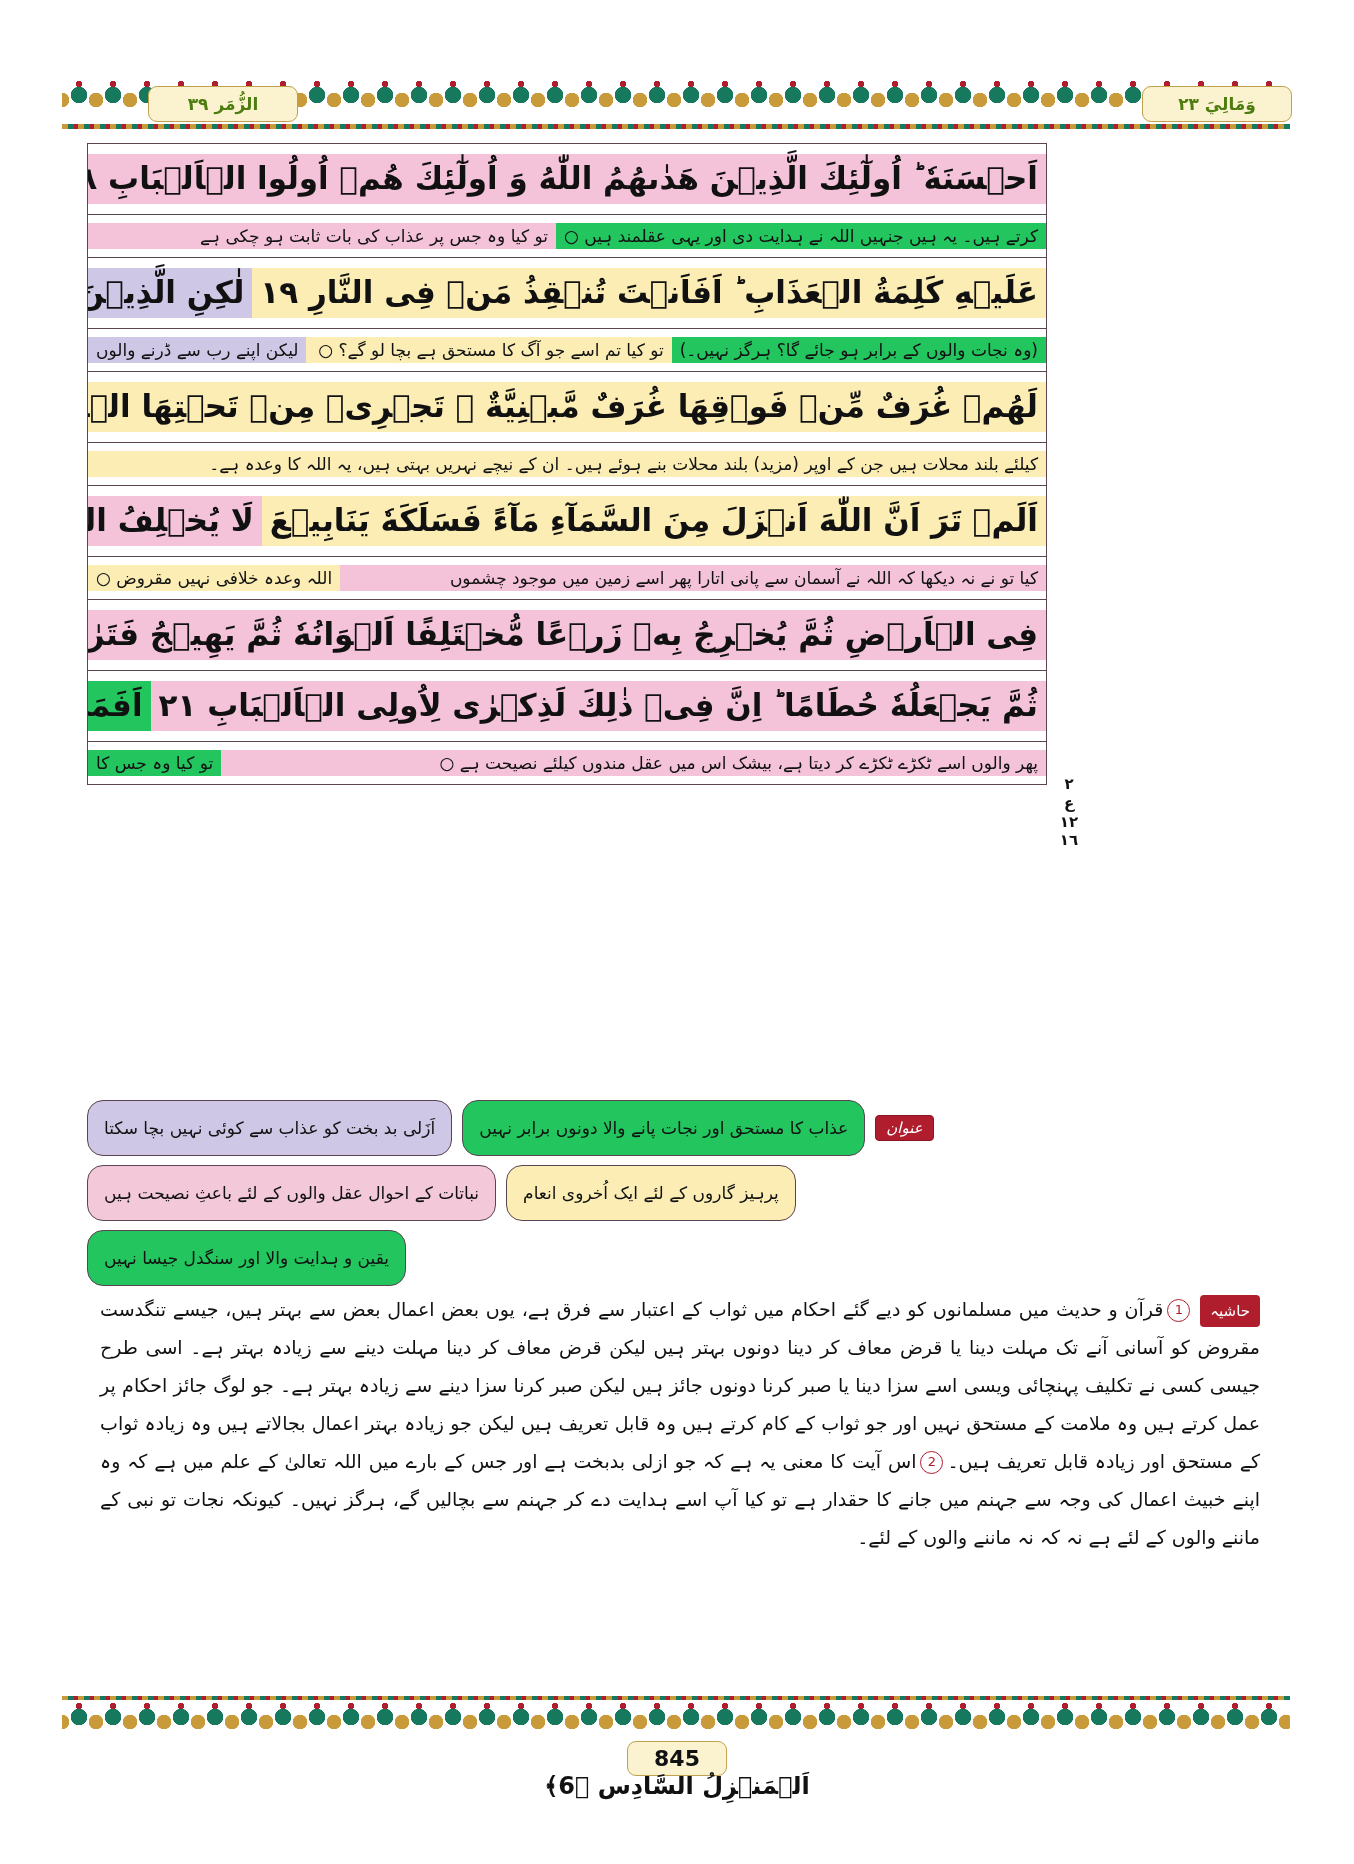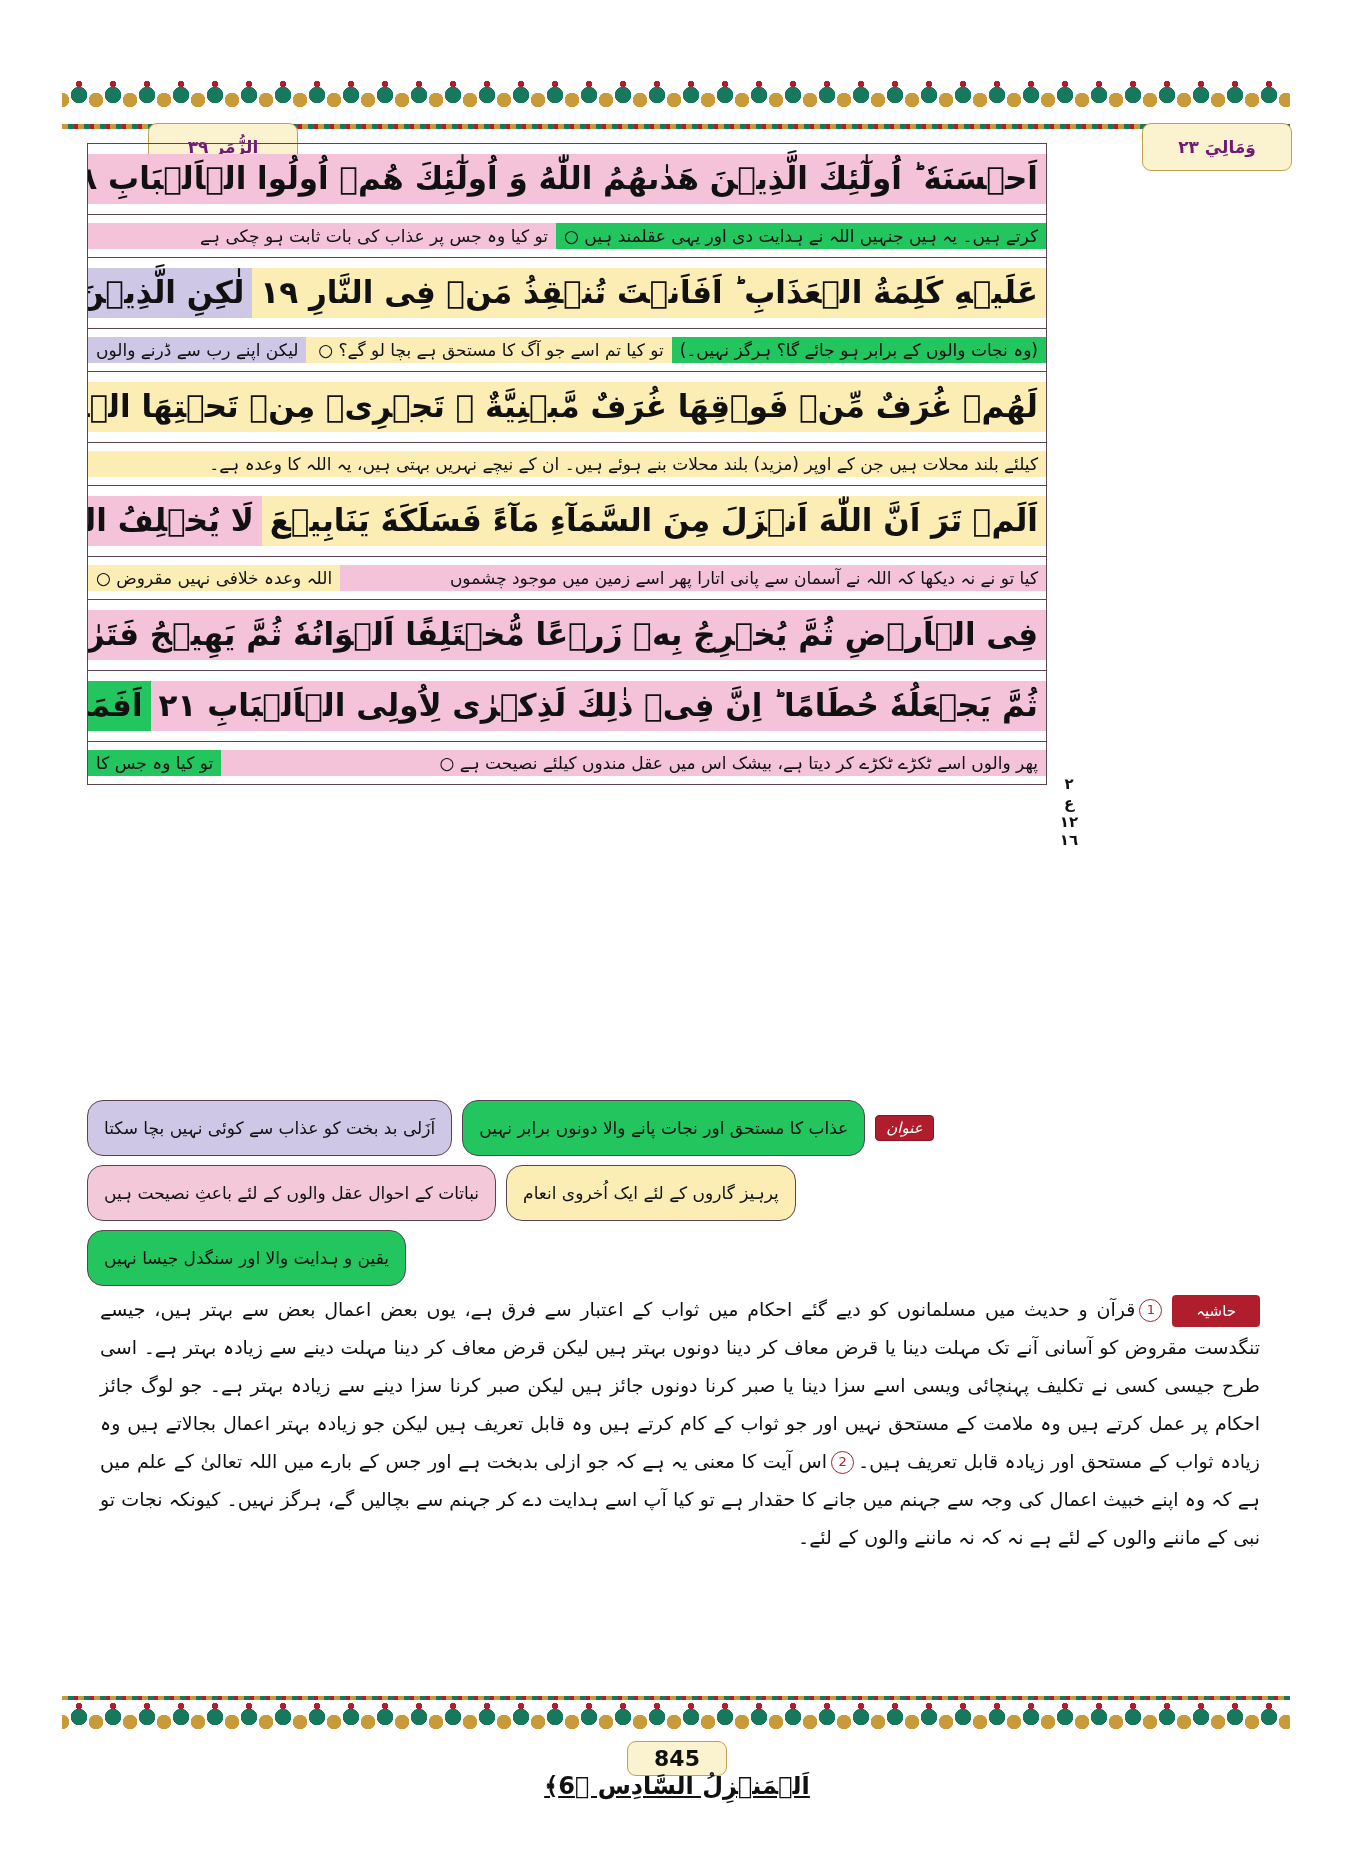--- a/index.html
+++ b/index.html
@@ -30,25 +30,25 @@
   .top-orn{left:62px;top:78px;width:1228px;height:48px;}
   .bot-orn{left:62px;top:1700px;width:1228px;height:48px;}
 
   .orn-edge{
     position:absolute;left:62px;width:1228px;height:5px;
     background:repeating-linear-gradient(90deg,#c99a3a 0 6px,#16795e 6px 12px,#b01e2e 12px 16px);
   }
 
   
   .cartouche{
-    position:absolute;top:86px;height:48px;
+    position:absolute;top:86px;height:36px;
     background:#fbf3d0;border:1.6px solid #c0a14e;border-radius:9px;
     display:flex;align-items:center;justify-content:center;
-    direction:rtl;color:#701a75;font-size:17px;font-weight:bold;
-    padding:0 10px;box-sizing:border-box;margin-top:37px;
+    direction:rtl;color:#4d7c0f;font-size:17px;font-weight:bold;
+    padding:0 10px;box-sizing:border-box;
   }
   .cart-right{right:62px;min-width:150px;}
   .cart-left{left:148px;min-width:150px;}
 
   
   .quran-block{
     position:absolute;left:87px;top:143px;width:960px;
     border:1.6px solid #5a4452;box-sizing:border-box;
   }
   .ayah-row{
@@ -114,41 +114,41 @@
   }
 
   
   .footnote{
     position:absolute;left:100px;top:1290px;width:1160px;
     direction:rtl;text-align:justify;
     font-size:19px;line-height:2.0;color:#111;
   }
   .hashia-badge{
     display:inline-block;background:#b01e2e;color:#fff;
-    border-radius:4px;padding:1px 24px;font-size:15px;
+    border-radius:4px;padding:1px 10px;font-size:15px;
     vertical-align:middle;margin-left:6px;
   }
   .fn-num{
     display:inline-block;width:21px;height:21px;line-height:19px;
     border:1.6px solid #b01e2e;border-radius:50%;
     color:#b01e2e;text-align:center;font-size:13px;
     vertical-align:middle;margin:0 4px;background:#fff;
   }
 
   
   .pageno{
     position:absolute;left:50%;transform:translateX(-50%);
     top:1705px;
     background:#fbf3d0;border:1.6px solid #c0a14e;border-radius:9px;
     padding:4px 26px;font-size:22px;font-weight:bold;color:#111;margin-top:36px;
   }
   .footer-title{
     position:absolute;left:50%;transform:translateX(-50%);
     top:1772px;direction:rtl;
-    font-size:24px;font-weight:bold;color:#111;text-decoration:underline;
+    font-size:24px;font-weight:bold;color:#111;
   }
 </style>
 </head>
 <body>
 
 <div class="page">
 
   <div class="ornament orn-pattern top-orn"></div>
   <div class="orn-edge" style="top:124px;"></div>
 

